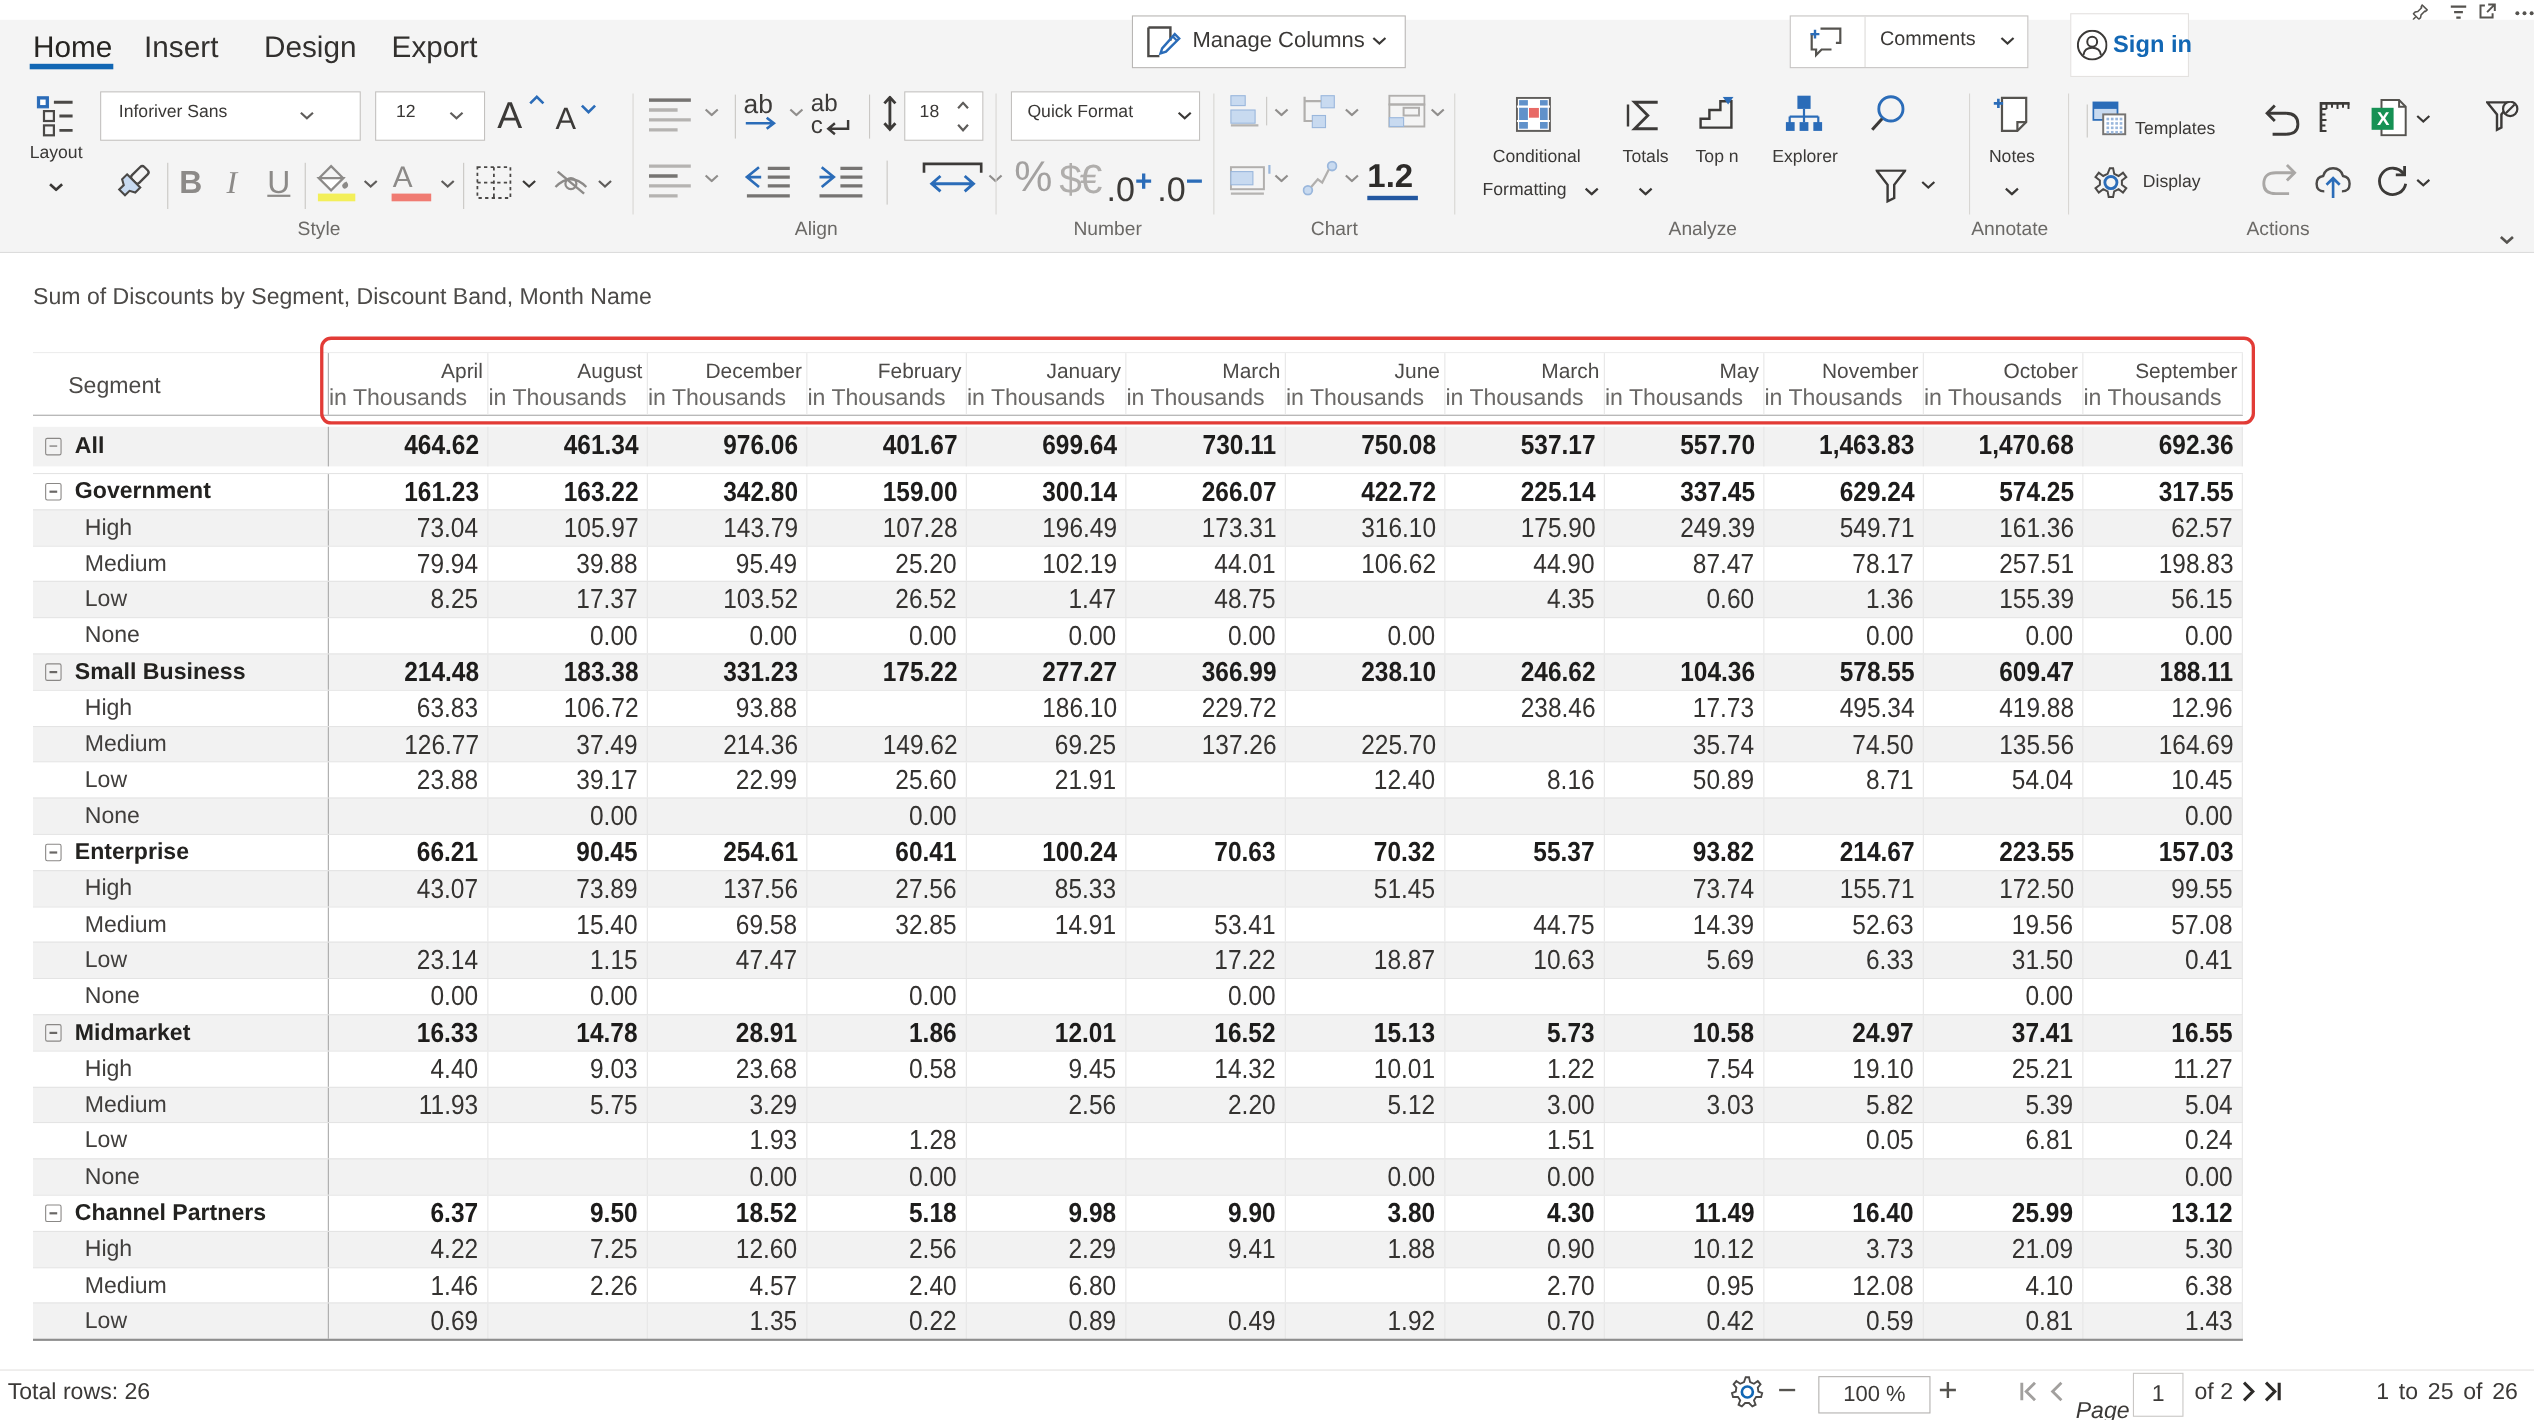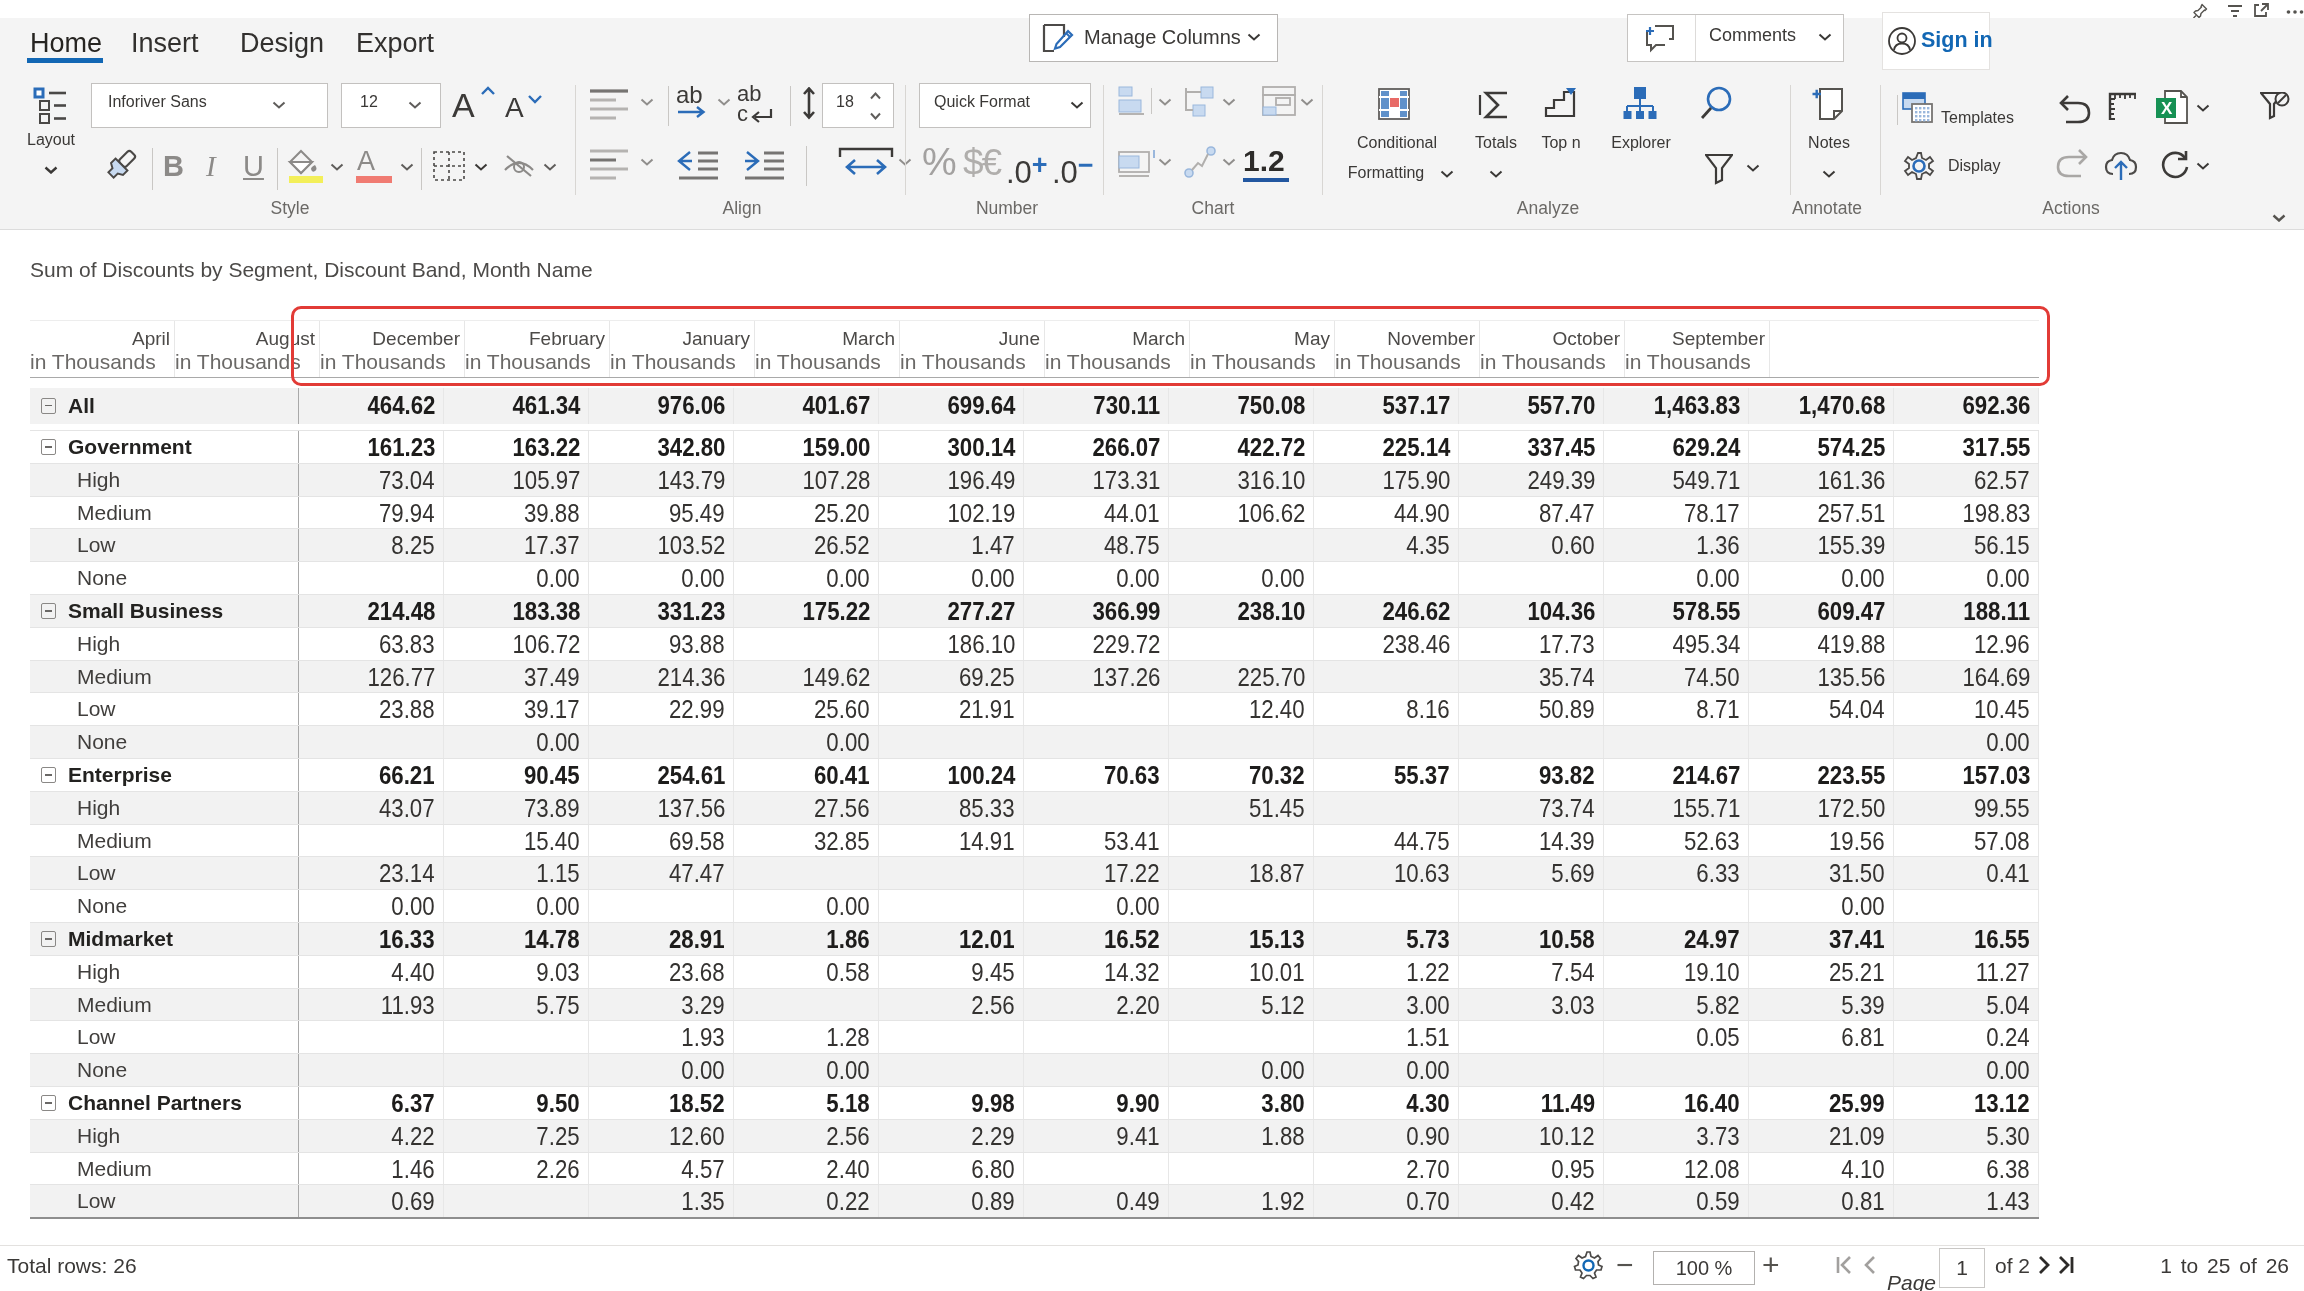--- a/index.html
+++ b/index.html
@@ -430,20 +430,23 @@
 <div class="wbox" style="left:1882px;top:12px;width:108px;height:58px;border-color:#e4e2e0;"></div>
 <svg class="ribicon" style="left:1888px;top:27px" width="28" height="28" viewBox="0 0 28 28" fill="none">
     <circle cx="14" cy="14" r="13" stroke="#3c3a38" stroke-width="1.8" fill="none"></circle>
     <circle cx="14" cy="11" r="4.5" stroke="#3c3a38" stroke-width="1.8" fill="none"></circle>
     <path d="M6 23 Q7 16.5 14 16.5 Q21 16.5 22 23" stroke="#3c3a38" stroke-width="1.8" fill="none"></path>
   </svg>
 <div class="abs" style="left:1921px;top:28px;font-size:21.5px;font-weight:bold;color:#1267b4;">Sign in</div>
 <div id="title">Sum of Discounts by Segment, Discount Band, Month Name</div>
 <div id="tablewrap">
     <div class="hrow">
+      <div class="hcell hc0" style="width:269px;">
+        <div style="font-size:21px;color:#4c4a48;padding-left:32px;padding-top:13px;">Segment</div>
+      </div>
       <div class="hcell" style="width:145px;">
         <div class="mname">April</div>
         <div class="msub">in Thousands</div>
       </div>
       <div class="hcell" style="width:145px;">
         <div class="mname">August</div>
         <div class="msub">in Thousands</div>
       </div>
       <div class="hcell" style="width:145px;">
         <div class="mname">December</div>

